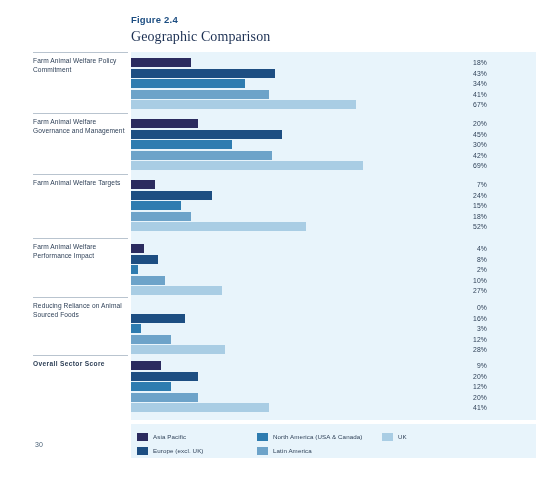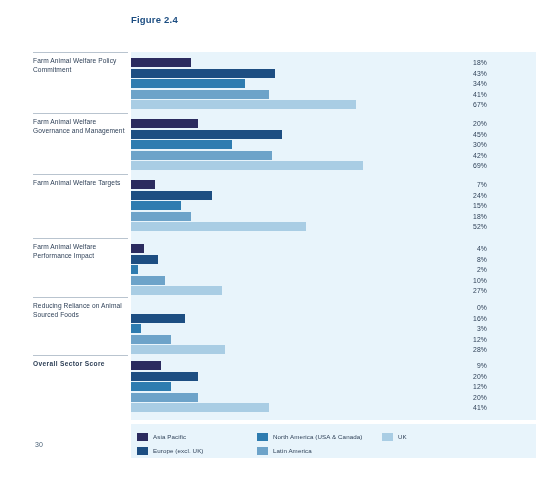--- a/index.html
+++ b/index.html
@@ -170,20 +170,21 @@
     font-size: 7px;
     color: #4c6378;
     letter-spacing: 0.2px;
   }
 </style>
 </head>
 <body>
 
 <div id="figure-header">
   <div id="figure-number">Figure 2.4</div>
+  <div id="figure-title">Geographic Comparison</div>
 </div>
 
 <div id="chart-area">
   <div id="plot-background"></div>
   <div id="value-column-background"></div>
   <div id="groups-container">
       <div class="group" style="top: 0px; height: 58px;">
         <div class="group-rule"></div>
         <div class="group-label">Farm Animal Welfare Policy Commitment</div>
         <div class="bars">

